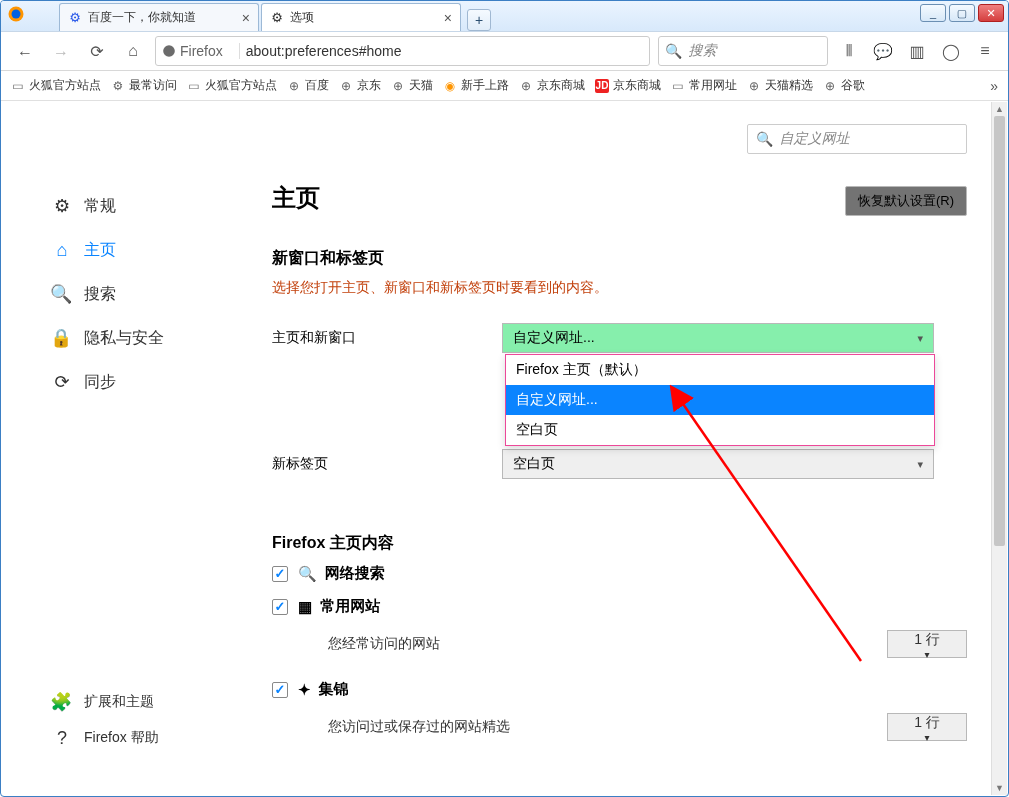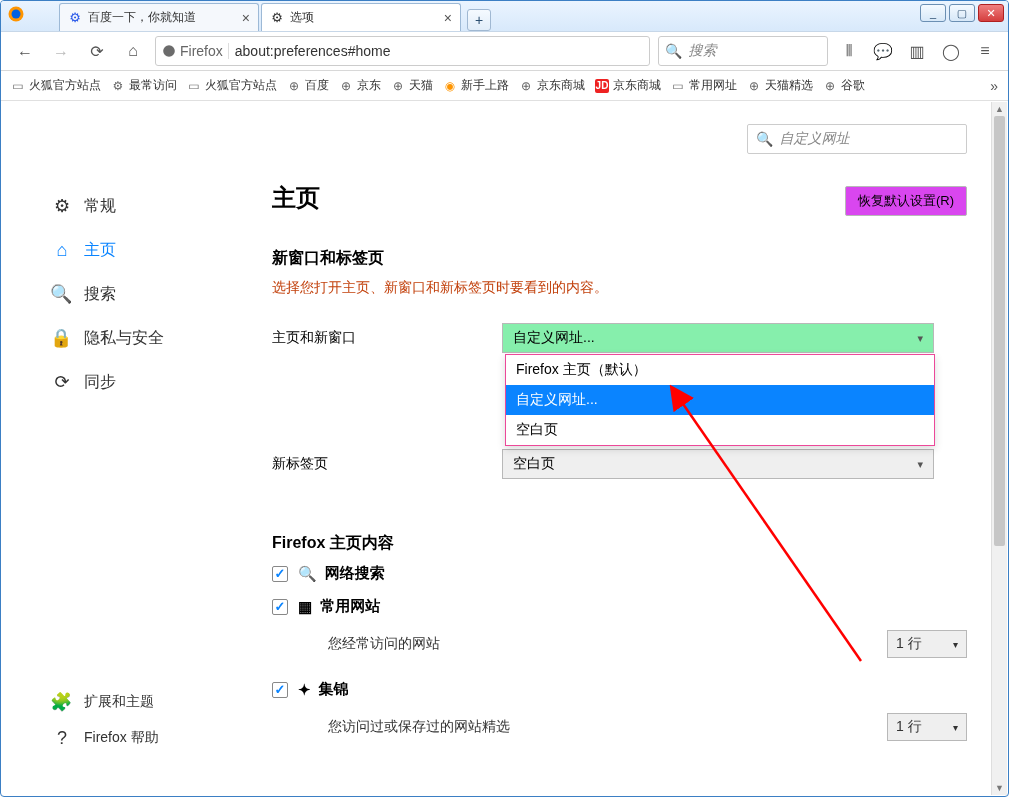--- a/index.html
+++ b/index.html
@@ -18,21 +18,21 @@
 .tab.active { background: #fff; }
 .tab .favicon { width: 14px; height: 14px; display: inline-flex; align-items: center; justify-content: center; font-size: 13px; }
 .tab .close-x { margin-left: auto; color: #555; font-size: 14px; }
 .newtab-btn { width: 24px; height: 22px; border: 1px solid #a0b8d2; border-radius: 3px; background: linear-gradient(#f5faff,#e1edf9); display: flex; align-items: center; justify-content: center; color: #2b4e70; margin-left: 4px; font-size: 14px; }
 
 
 .nav-toolbar { height: 40px; border-top: 1px solid #c7d7e8; border-bottom: 1px solid #d8d8d8; background: #fff; display: flex; align-items: center; padding: 0 10px; gap: 8px; }
 .nav-btn { width: 28px; height: 28px; border-radius: 4px; display: flex; align-items: center; justify-content: center; color: #555; font-size: 16px; }
 .nav-btn.disabled { color: #bbb; }
 .urlbar { flex: 1; height: 30px; border: 1px solid #ccc; border-radius: 3px; display: flex; align-items: center; padding: 0 6px; gap: 6px; font-size: 14px; color: #333; background: #fff; }
-.urlbar .identity { display: flex; align-items: center; gap: 4px; color: #666; border-right: 1px solid #ddd; padding-right: 5px; }
+.urlbar .identity { display: flex; align-items: center; gap: 4px; color: #666; border-right: 1px solid #ddd; padding-right: 16px; }
 .searchbar { width: 170px; height: 30px; border: 1px solid #ccc; border-radius: 3px; display: flex; align-items: center; padding: 0 6px; gap: 6px; color: #888; font-size: 14px; }
 .toolbar-icon { width: 26px; height: 26px; display: flex; align-items: center; justify-content: center; color: #555; font-size: 16px; }
 
 
 .bookmarks-bar { height: 30px; border-bottom: 1px solid #e0e0e0; display: flex; align-items: center; padding: 0 10px; gap: 10px; font-size: 12px; color: #333; }
 .bm-item { display: flex; align-items: center; gap: 4px; white-space: nowrap; }
 .bm-icon { width: 14px; height: 14px; display: inline-flex; align-items: center; justify-content: center; font-size: 12px; color: #666; }
 .bm-icon.jd { background: #e22; color: #fff; font-size: 10px; font-weight: bold; border-radius: 2px; }
 .bm-overflow { margin-left: auto; font-size: 14px; color: #555; }
 
@@ -46,38 +46,38 @@
 .side-nav { position: absolute; left: 44px; top: 82px; width: 180px; }
 .side-item { display: flex; align-items: center; gap: 12px; height: 44px; font-size: 16px; color: #333; padding: 0 6px; }
 .side-item.active { color: #0a84ff; }
 .side-item .icon { width: 20px; display: inline-flex; justify-content: center; font-size: 18px; }
 .side-bottom { position: absolute; left: 44px; top: 582px; width: 200px; }
 .side-bottom .side-item { height: 36px; font-size: 14px; }
 
 
 .main-panel { position: absolute; left: 270px; top: 80px; right: 40px; }
 .panel-title { font-size: 24px; font-weight: 600; margin-bottom: 34px; display: flex; align-items: center; }
-.restore-btn { position: absolute; right: 0; top: 4px; height: 30px; padding: 0 12px; border: 1px solid #b8b8b8; background: #d946ef; border-radius: 2px; font-size: 13px; }
+.restore-btn { position: absolute; right: 0; top: 4px; height: 30px; padding: 0 12px; border: 1px solid #b8b8b8; background: #737373; border-radius: 2px; font-size: 13px; }
 .section-h { font-size: 16px; font-weight: 700; margin-top: 23px; margin-bottom: 10px; }
 .section-desc { font-size: 14px; color: #c2410c; margin-bottom: 26px; }
 .form-row { display: flex; align-items: center; margin-bottom: 18px; }
 .form-label { width: 230px; font-size: 14px; }
 .select { flex: 1; max-width: 432px; height: 30px; border: 1px solid #b8b8b8; background: #efefef; display: flex; align-items: center; padding: 0 10px; font-size: 14px; position: relative; }
 .select .chev { margin-left: auto; font-size: 11px; color: #555; }
 .select.open-sel { background: #86efac; }
 
 .dropdown { position: absolute; left: 2px; top: 30px; width: 100%; background: #fff; border: 1px solid #ec4899; z-index: 10; box-shadow: 0 3px 8px rgba(0,0,0,.15); }
 .dropdown .opt { height: 30px; display: flex; align-items: center; padding: 0 10px; font-size: 14px; }
 .dropdown .opt.sel { background: #0a84ff; color: #fff; }
 
 .check-row { display: flex; align-items: center; gap: 10px; margin-bottom: 14px; }
 .checkbox { width: 16px; height: 16px; border: 1px solid #888; border-radius: 2px; display: inline-flex; align-items: center; justify-content: center; color: #0a84ff; font-size: 13px; font-weight: bold; }
 .check-label { font-size: 15px; font-weight: 600; display: flex; align-items: center; gap: 8px; }
 .sub-row { display: flex; align-items: center; margin-left: 56px; margin-bottom: 22px; font-size: 14px; color: #333; }
-.mini-select { width: 80px; height: 28px; border: 1px solid #b8b8b8; background: #efefef; display: flex; align-items: center; justify-content: space-between; padding: 0 8px; margin-left: auto; font-size: 14px; }
+.mini-select { width: 80px; height: 28px; border: 1px solid #b8b8b8; background: #efefef; display: flex; align-items: center; justify-content: space-between; padding: 0 8px; margin-left: auto; font-size: 14px; flex-direction: column; }
 
 .content-section2 { margin-top: 54px; }
 
 
 .arrow-svg { position: absolute; left: 0; top: 0; pointer-events: none; z-index: 50; }
 
 .scrollbar-v { position: absolute; right: 1px; top: 101px; bottom: 1px; width: 16px; background: #f0f0f0; border-left: 1px solid #dedede; }
 .scrollbar-v .thumb { position: absolute; left: 2px; right: 2px; top: 14px; height: 430px; background: #c6c6c6; border-radius: 2px; }
 .scrollbar-v .arr { position: absolute; left: 0; right: 0; height: 14px; display: flex; align-items: center; justify-content: center; font-size: 9px; color: #777; }
 .scrollbar-v .arr.up { top: 0; }

